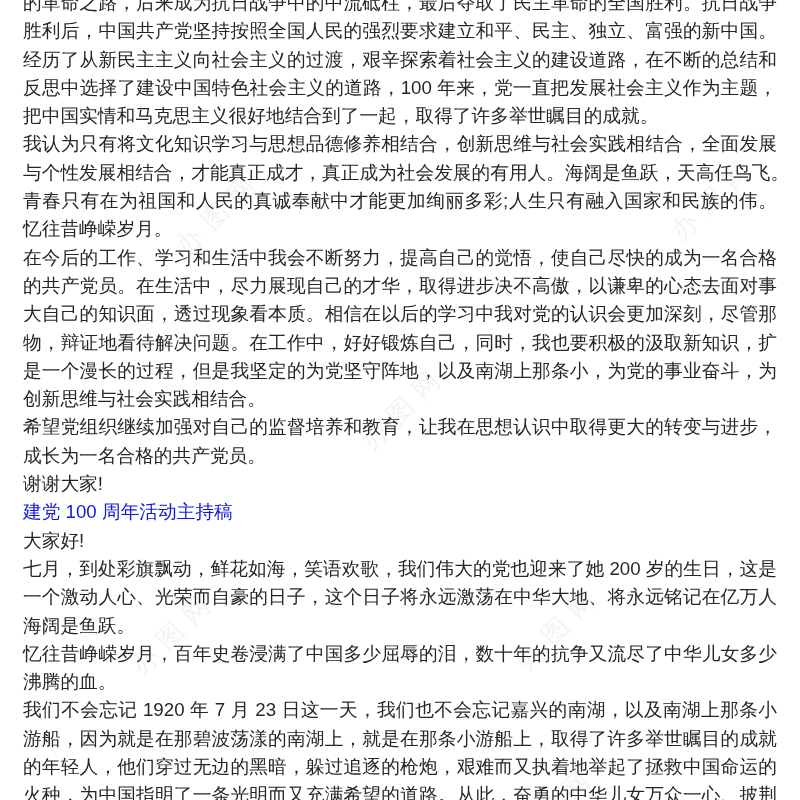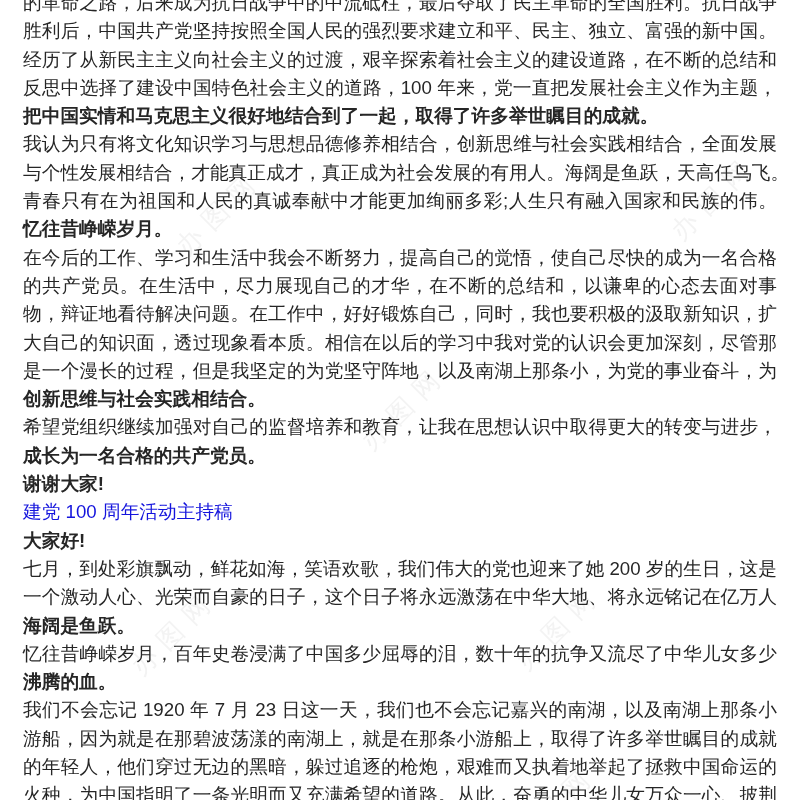--- a/index.html
+++ b/index.html
@@ -46,21 +46,20 @@
     white-space: nowrap;
     height: 28.3px;
   }
   .line.full {
     text-align: justify;
     text-align-last: justify;
   }
   .line.end {
     text-align: right;
     text-align-last: left;
-    font-weight: bold;
   }
   .line.link {
     text-align: right;
     text-align-last: left;
     color: var(--link-color, #1414dd);
     cursor: pointer;
   }
 </style>
 </head>
 <body>
@@ -78,23 +77,23 @@
       <div class="line full">的革命之路，后来成为抗日战争中的中流砥柱，最后夺取了民主革命的全国胜利。抗日战争</div>
       <div class="line full">胜利后，中国共产党坚持按照全国人民的强烈要求建立和平、民主、独立、富强的新中国。</div>
       <div class="line full">经历了从新民主主义向社会主义的过渡，艰辛探索着社会主义的建设道路，在不断的总结和</div>
       <div class="line full">反思中选择了建设中国特色社会主义的道路，100 年来，党一直把发展社会主义作为主题，</div>
       <div class="line end">把中国实情和马克思主义很好地结合到了一起，取得了许多举世瞩目的成就。</div>
       <div class="line full">我认为只有将文化知识学习与思想品德修养相结合，创新思维与社会实践相结合，全面发展</div>
       <div class="line full">与个性发展相结合，才能真正成才，真正成为社会发展的有用人。海阔是鱼跃，天高任鸟飞。</div>
       <div class="line full">青春只有在为祖国和人民的真诚奉献中才能更加绚丽多彩;人生只有融入国家和民族的伟。</div>
       <div class="line end">忆往昔峥嵘岁月。</div>
       <div class="line full">在今后的工作、学习和生活中我会不断努力，提高自己的觉悟，使自己尽快的成为一名合格</div>
-      <div class="line full">的共产党员。在生活中，尽力展现自己的才华，在不断的总结和，以谦卑的心态去面对事</div>
+      <div class="line full">的共产党员。在生活中，尽力展现自己的才华，取得进步决不高傲，以谦卑的心态去面对事</div>
+      <div class="line full">大自己的知识面，透过现象看本质。相信在以后的学习中我对党的认识会更加深刻，尽管那</div>
       <div class="line full">物，辩证地看待解决问题。在工作中，好好锻炼自己，同时，我也要积极的汲取新知识，扩</div>
-      <div class="line full">大自己的知识面，透过现象看本质。相信在以后的学习中我对党的认识会更加深刻，尽管那</div>
       <div class="line full">是一个漫长的过程，但是我坚定的为党坚守阵地，以及南湖上那条小，为党的事业奋斗，为</div>
       <div class="line end">创新思维与社会实践相结合。</div>
       <div class="line full">希望党组织继续加强对自己的监督培养和教育，让我在思想认识中取得更大的转变与进步，</div>
       <div class="line end">成长为一名合格的共产党员。</div>
       <div class="line end">谢谢大家!</div>
       <div class="line link">建党 100 周年活动主持稿</div>
       <div class="line end">大家好!</div>
       <div class="line full">七月，到处彩旗飘动，鲜花如海，笑语欢歌，我们伟大的党也迎来了她 200 岁的生日，这是</div>
       <div class="line full">一个激动人心、光荣而自豪的日子，这个日子将永远激荡在中华大地、将永远铭记在亿万人</div>
       <div class="line end">海阔是鱼跃。</div>

